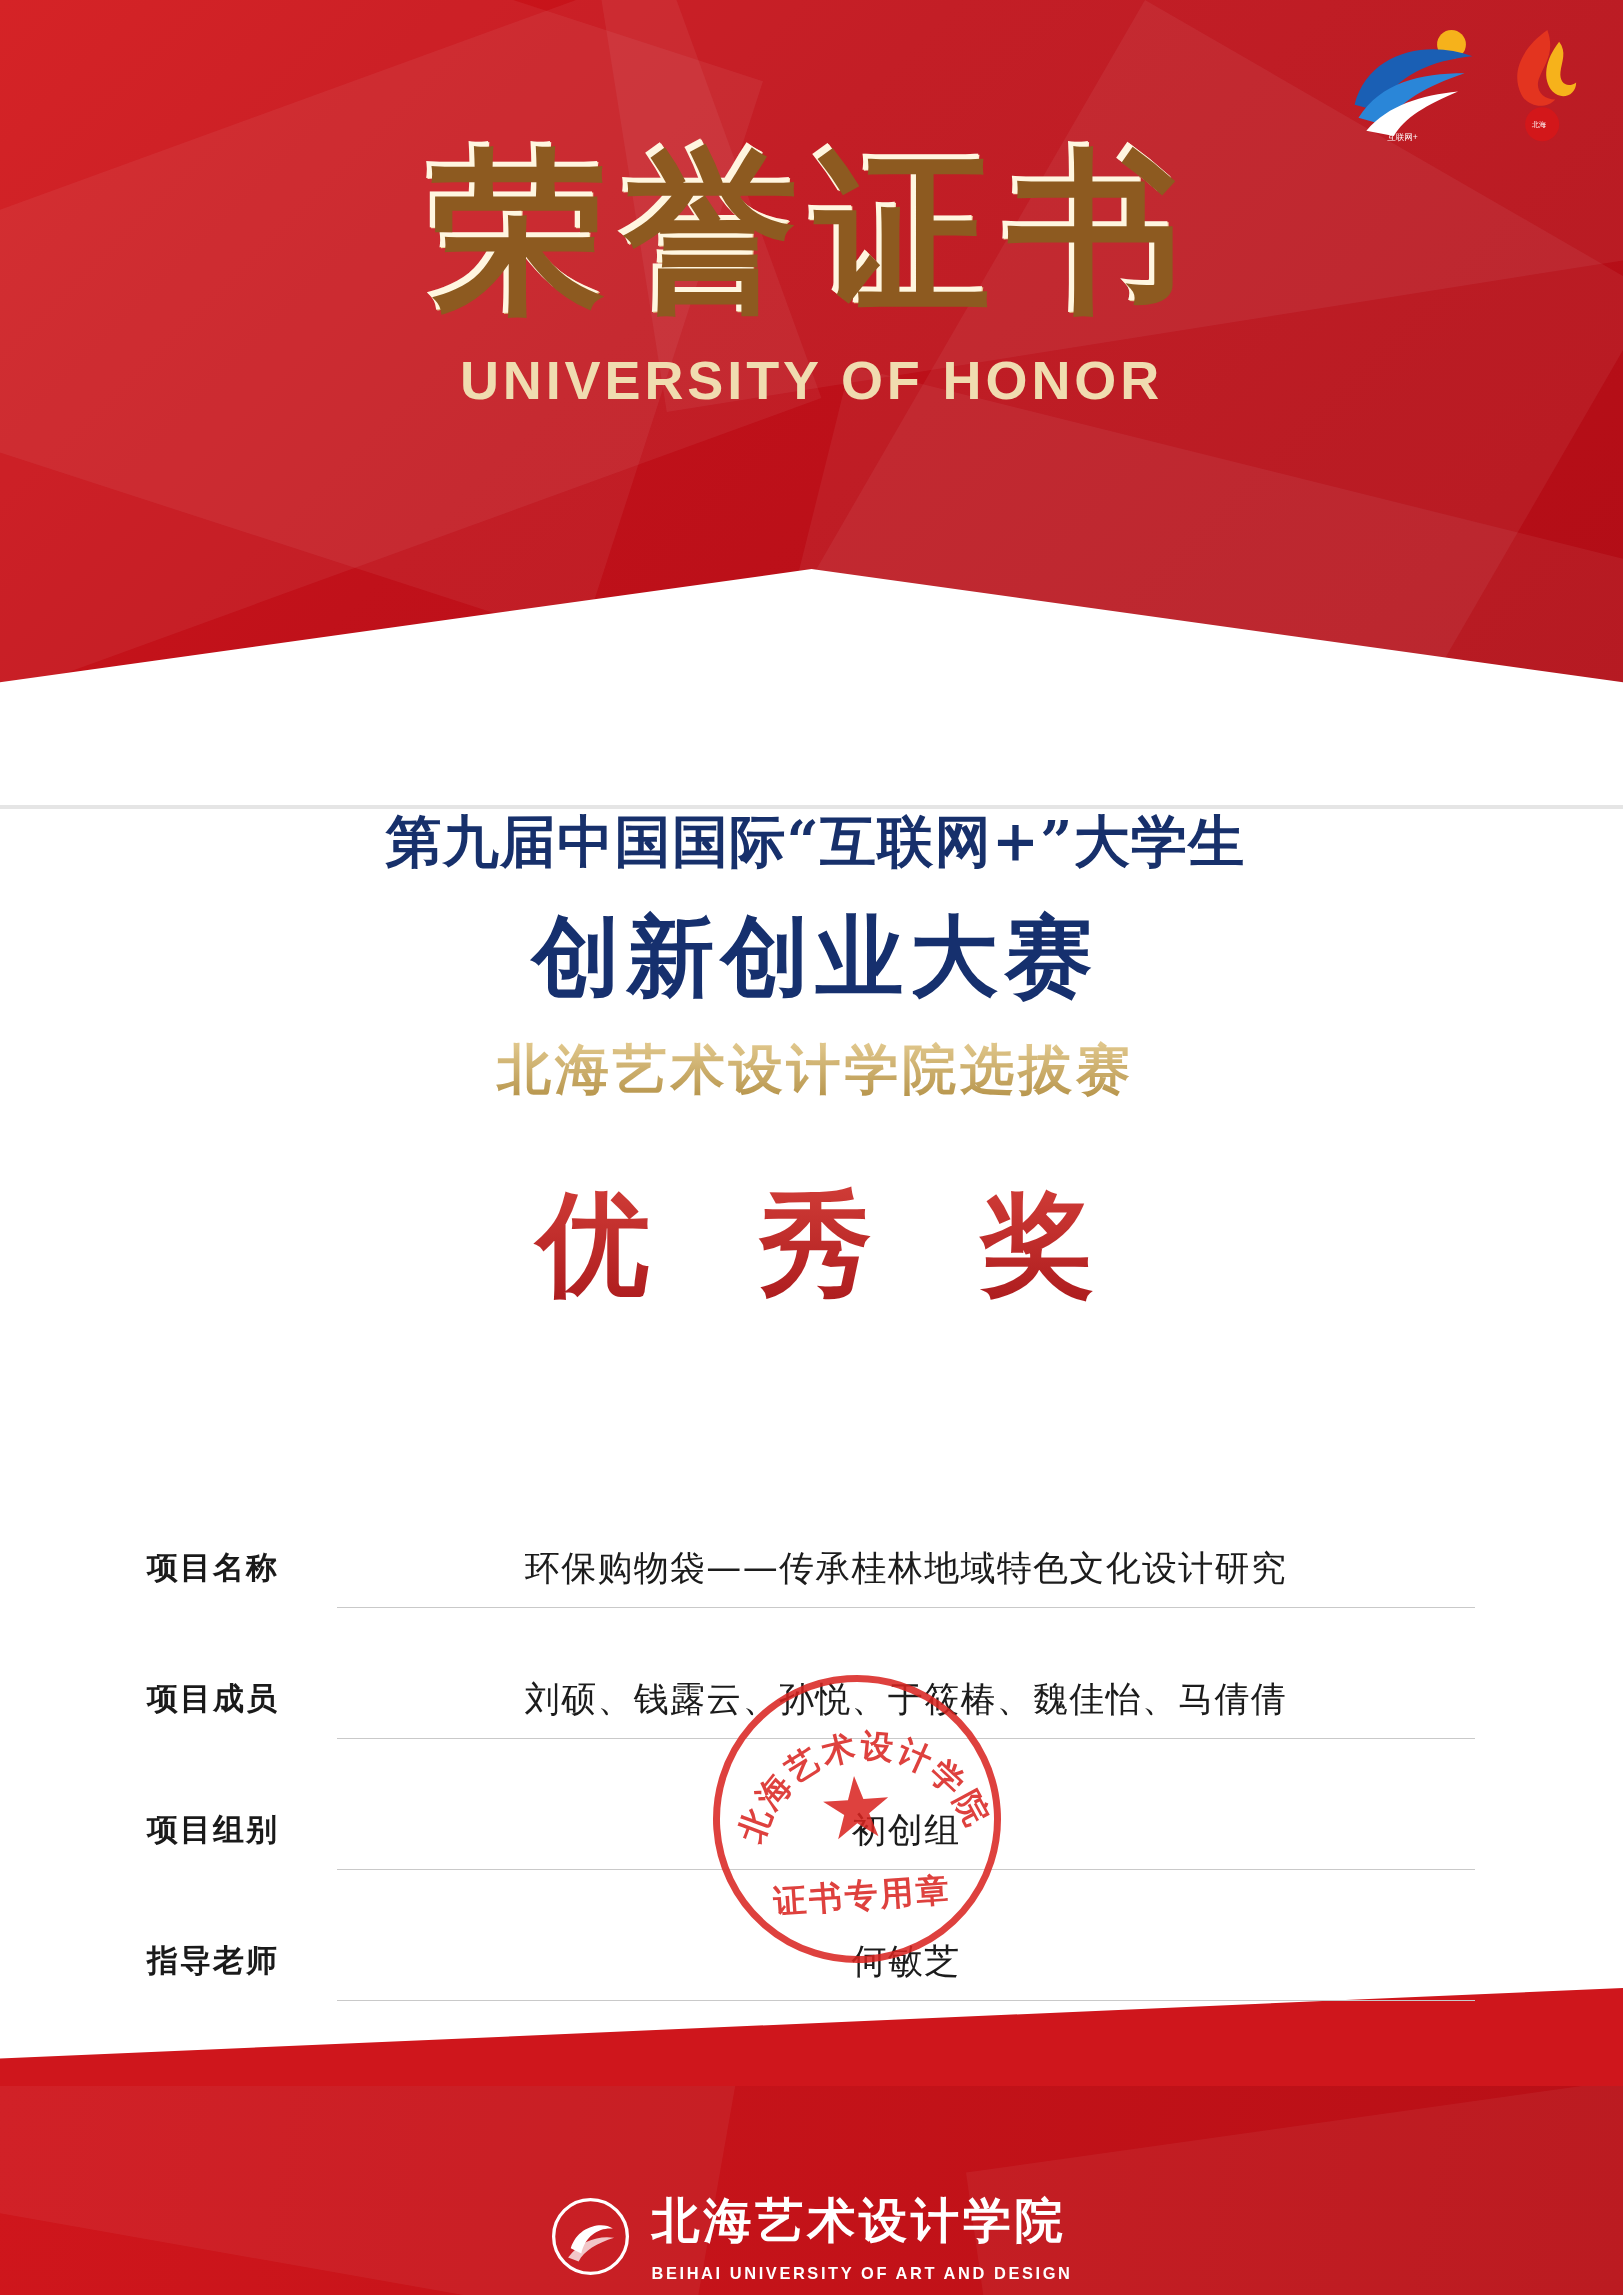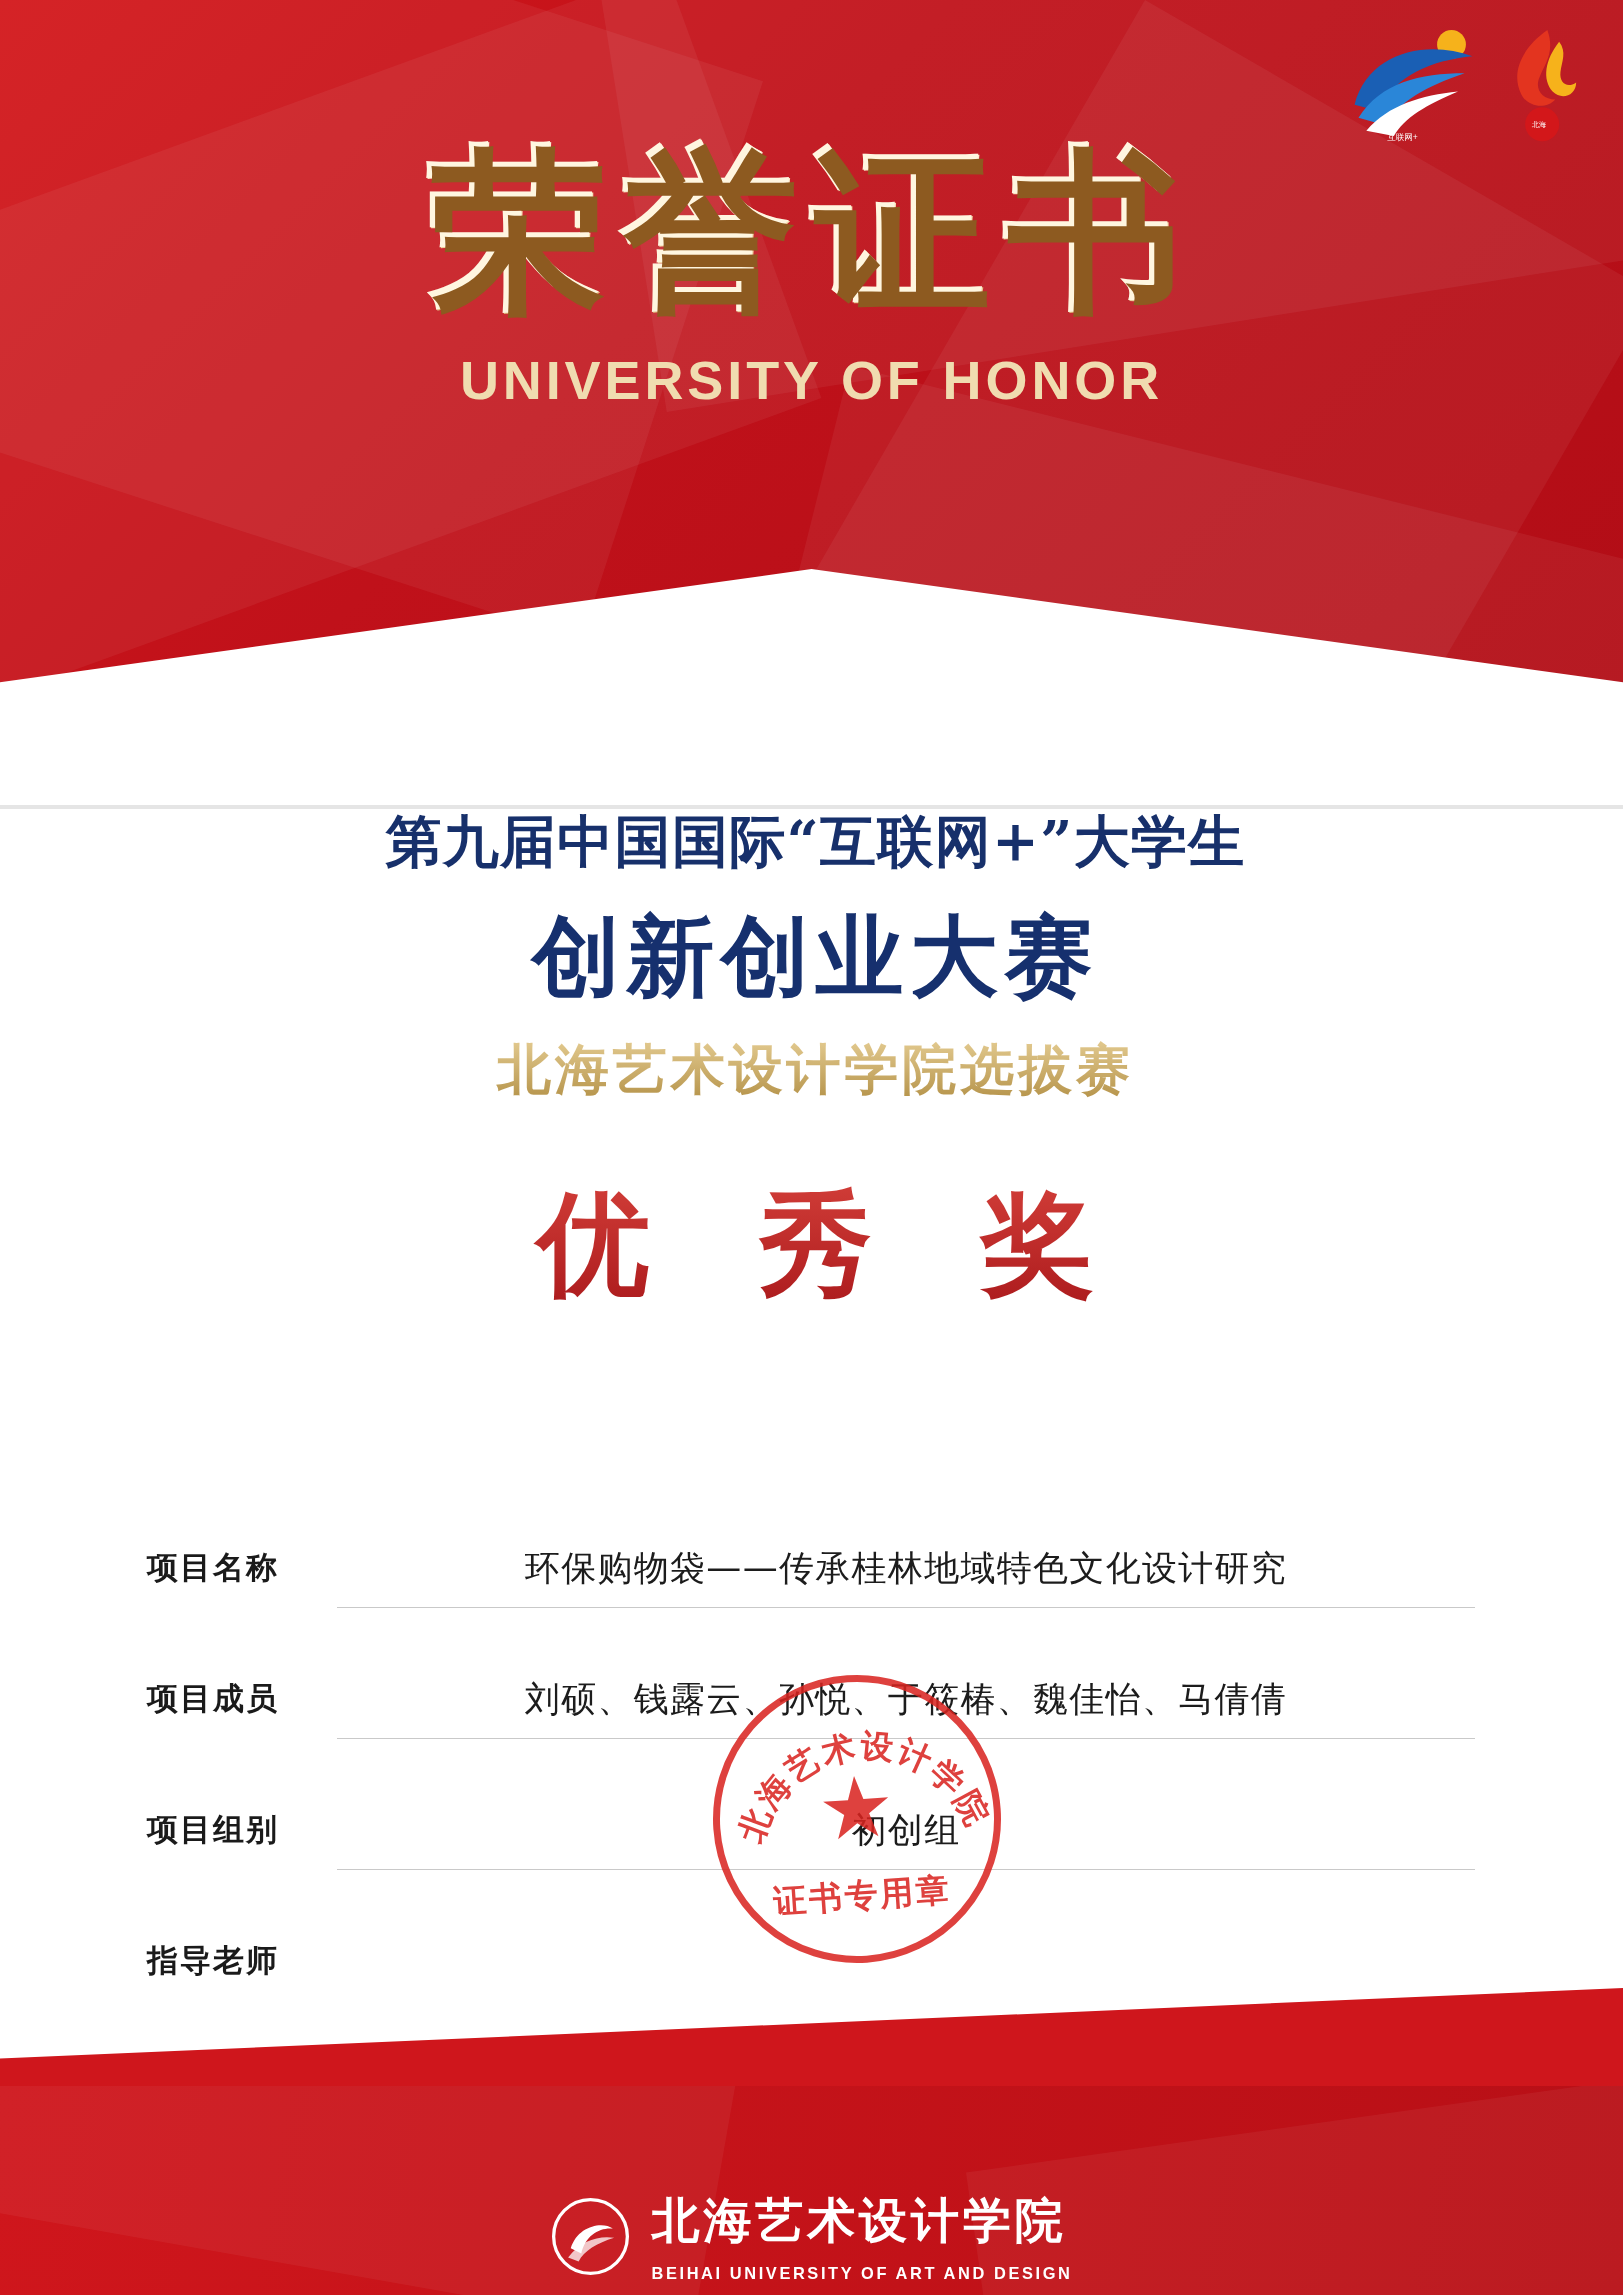--- a/index.html
+++ b/index.html
@@ -376,20 +376,23 @@
 
     <div class="field-row">
       <div class="field-label">项目组别</div>
       <div class="field-value-wrap">
         <span class="field-value">初创组</span>
       </div>
     </div>
 
     <div class="field-row">
       <div class="field-label">指导老师</div>
+      <div class="field-value-wrap">
+        <span class="field-value">何敏芝</span>
+      </div>
     </div>
 
   </div>
 
   <div class="seal">
     <svg class="seal-arc" viewBox="0 0 440 440">
       <defs>
         <path id="arcpath" d="M 58 250 A 165 165 0 0 1 382 250" fill="none"></path>
       </defs>
       <text>

